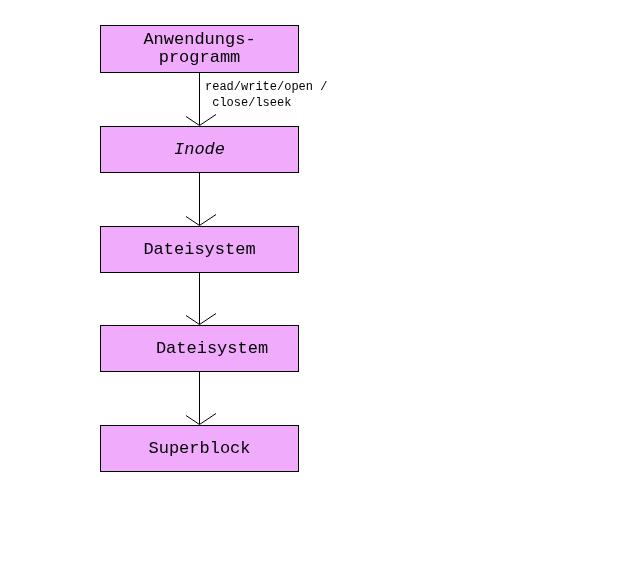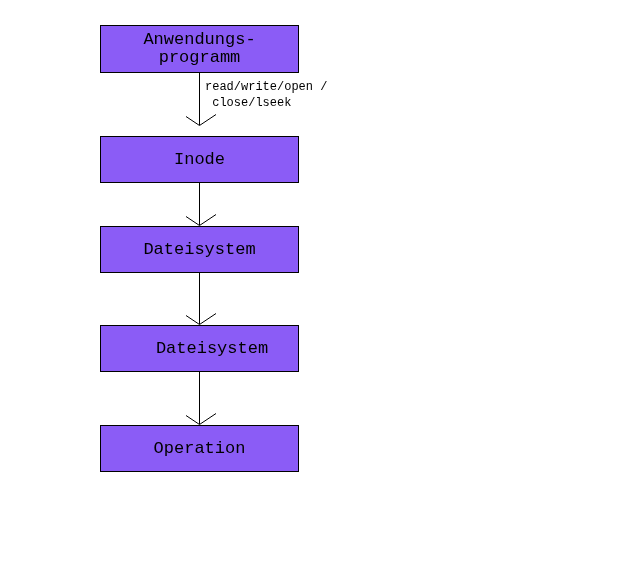--- a/index.html
+++ b/index.html
@@ -14,32 +14,32 @@
     background: #ffffff;
     overflow: hidden;
     font-family: "Liberation Mono", "DejaVu Sans Mono", monospace;
   }
   .node {
     position: absolute;
     left: 100px;
     width: 199px;
     box-sizing: border-box;
     border: 1px solid #000000;
-    background: #8b5cf6;
+    background: #f0abfc;
     display: flex;
     align-items: center;
     justify-content: center;
     text-align: center;
     font-size: 17px;
     line-height: 18px;
     color: #000000;
     white-space: pre-line;
   }
   .node-1 { top: 25px;  height: 48px; }
-  .node-2 { top: 136px; height: 47px; }
+  .node-2 { top: 126px; height: 47px; font-style: italic; }
   .node-3 { top: 226px; height: 47px; }
   .node-4 { top: 325px; height: 47px; padding-left: 25px; }
   .node-5 { top: 425px; height: 47px; }
   .edge-label {
     position: absolute;
     left: 205px;
     top: 79px;
     font-size: 12px;
     line-height: 16px;
     color: #000000;
@@ -86,15 +86,15 @@
 
   <div class="edge-label">read/write/open /
  close/lseek</div>
 
   <div class="node node-2">Inode</div>
 
   <div class="node node-3">Dateisystem</div>
 
   <div class="node node-4">Dateisystem</div>
 
-  <div class="node node-5">Operation</div>
+  <div class="node node-5">Superblock</div>
 
 </div>
 
 </body></html>

